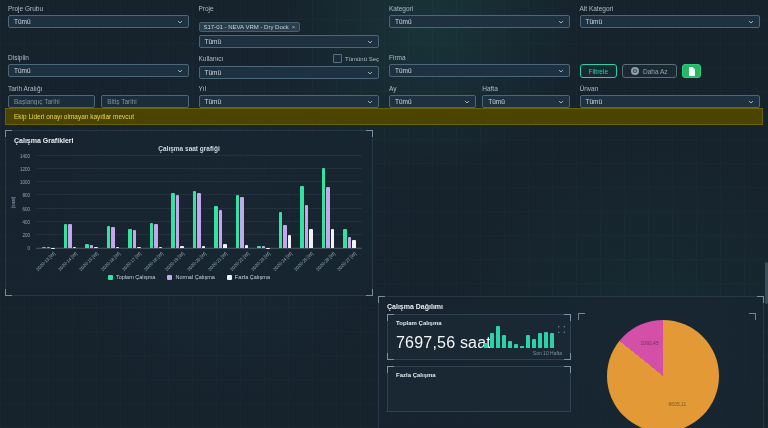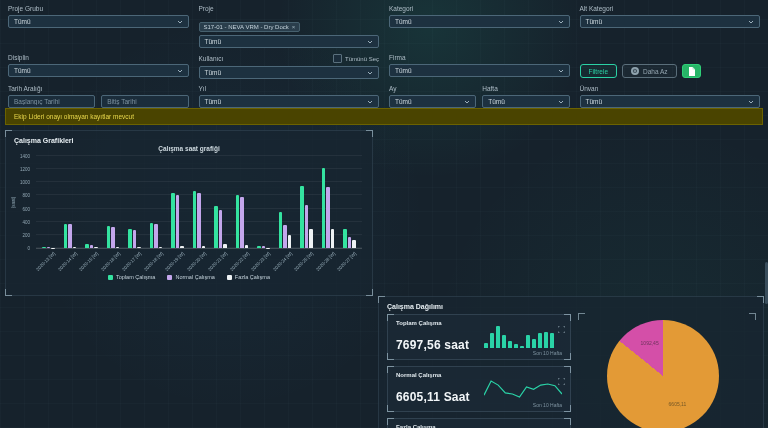--- a/index.html
+++ b/index.html
@@ -68,21 +68,21 @@
     white-space:nowrap;font-size:4.5px;color:#9ab0bc;}
   .legend{display:flex;justify-content:center;gap:12px;margin-top:26px;}
   .legend .li{display:flex;align-items:center;gap:3px;font-size:5.5px;color:#c3d1da;}
   .legend .sw{width:5px;height:5px;border-radius:1px;display:inline-block;}
   
   #p2{left:378px;top:130px;width:386px;height:168px;}
   .p2body{display:flex;gap:8px;padding:4px 8px 0;}
   .cards{width:184px;display:flex;flex-direction:column;gap:6px;}
   .card{position:relative;height:44px;background:rgba(28,44,56,.6);border:1px solid rgba(150,185,205,.18);}
   .card .ct{position:absolute;top:5px;left:8px;font-size:6px;font-weight:bold;color:#dfe7ec;}
-  .card .cv{position:absolute;bottom:7px;left:8px;font-size:12px;font-weight:bold;color:#f2f6f8;letter-spacing:.2px;}
+  .card .cv{position:absolute;bottom:7px;left:8px;font-size:16px;font-weight:normal;color:#f2f6f8;letter-spacing:.2px;}
   .card .mini{position:absolute;right:8px;top:11px;width:78px;height:22px;display:flex;align-items:flex-end;gap:2px;}
   .card .cap{position:absolute;right:8px;bottom:3px;font-size:5px;color:#7e93a0;}
   .sbar{display:block;width:4px;background:#2ad3a7;border-radius:1px 1px 0 0;}
   .exp{position:absolute;top:4px;right:5px;opacity:.8;}
   .pieregion{position:relative;flex:1;height:150px;}
   .pie{position:absolute;left:28px;top:6px;width:112px;height:112px;border-radius:50%;}
   .pielab{position:absolute;font-size:5px;color:rgba(20,30,25,.55);}
   .scrollthumb{position:absolute;right:0px;top:262px;width:3px;height:42px;background:#3a4e5c;border-radius:2px;}
 </style>
 </head>
@@ -420,37 +420,20 @@
               <i class="sbar" style="height: 16.5px; background: rgb(42, 211, 167);"></i>
               <i class="sbar" style="height: 14.6667px; background: rgb(42, 211, 167);"></i>
             </span>
           <span class="cap">Son 10 Hafta</span>
         <i class="cr tl"></i>
             <i class="cr tr"></i>
             <i class="cr bl"></i>
             <i class="cr br"></i>
           </div>
         <div class="card frame">
-          <span class="ct">Normal Çalışma</span>
-          <span class="cv">6605,11 Saat</span>
-          <span class="exp"><svg width="7" height="7" viewBox="0 0 8 8" fill="none" stroke="#9fb3bf">
-                <path d="M0 2V0h2M6 0h2v2M8 6v2H6M2 8H0V6"></path>
-              </svg></span>
-          <span class="mini">
-              <svg width="78" height="22">
-                <polyline points="0.0,17.2 7.1,3.0 14.2,7.1 21.3,14.9 28.4,16.0 35.5,19.0 42.5,8.9 49.6,11.3 56.7,7.1 63.8,6.0 70.9,7.7 78.0,16.0" fill="none" stroke="#2ad3a7" stroke-width="1.2"></polyline>
-              </svg>
-            </span>
-          <span class="cap">Son 10 Hafta</span>
-        <i class="cr tl"></i>
-            <i class="cr tr"></i>
-            <i class="cr bl"></i>
-            <i class="cr br"></i>
-          </div>
-        <div class="card frame">
           <span class="ct">Fazla Çalışma</span>
 
           <span class="exp"></span>
 
         <i class="cr tl"></i>
             <i class="cr tr"></i>
           </div>
       </div>
       <div class="pieregion frame">
         <div class="pie" style="background: conic-gradient(rgb(227, 154, 54) 0deg, rgb(227, 154, 54) 308.9deg, rgb(212, 79, 168) 308.9deg, rgb(212, 79, 168) 360deg);">

